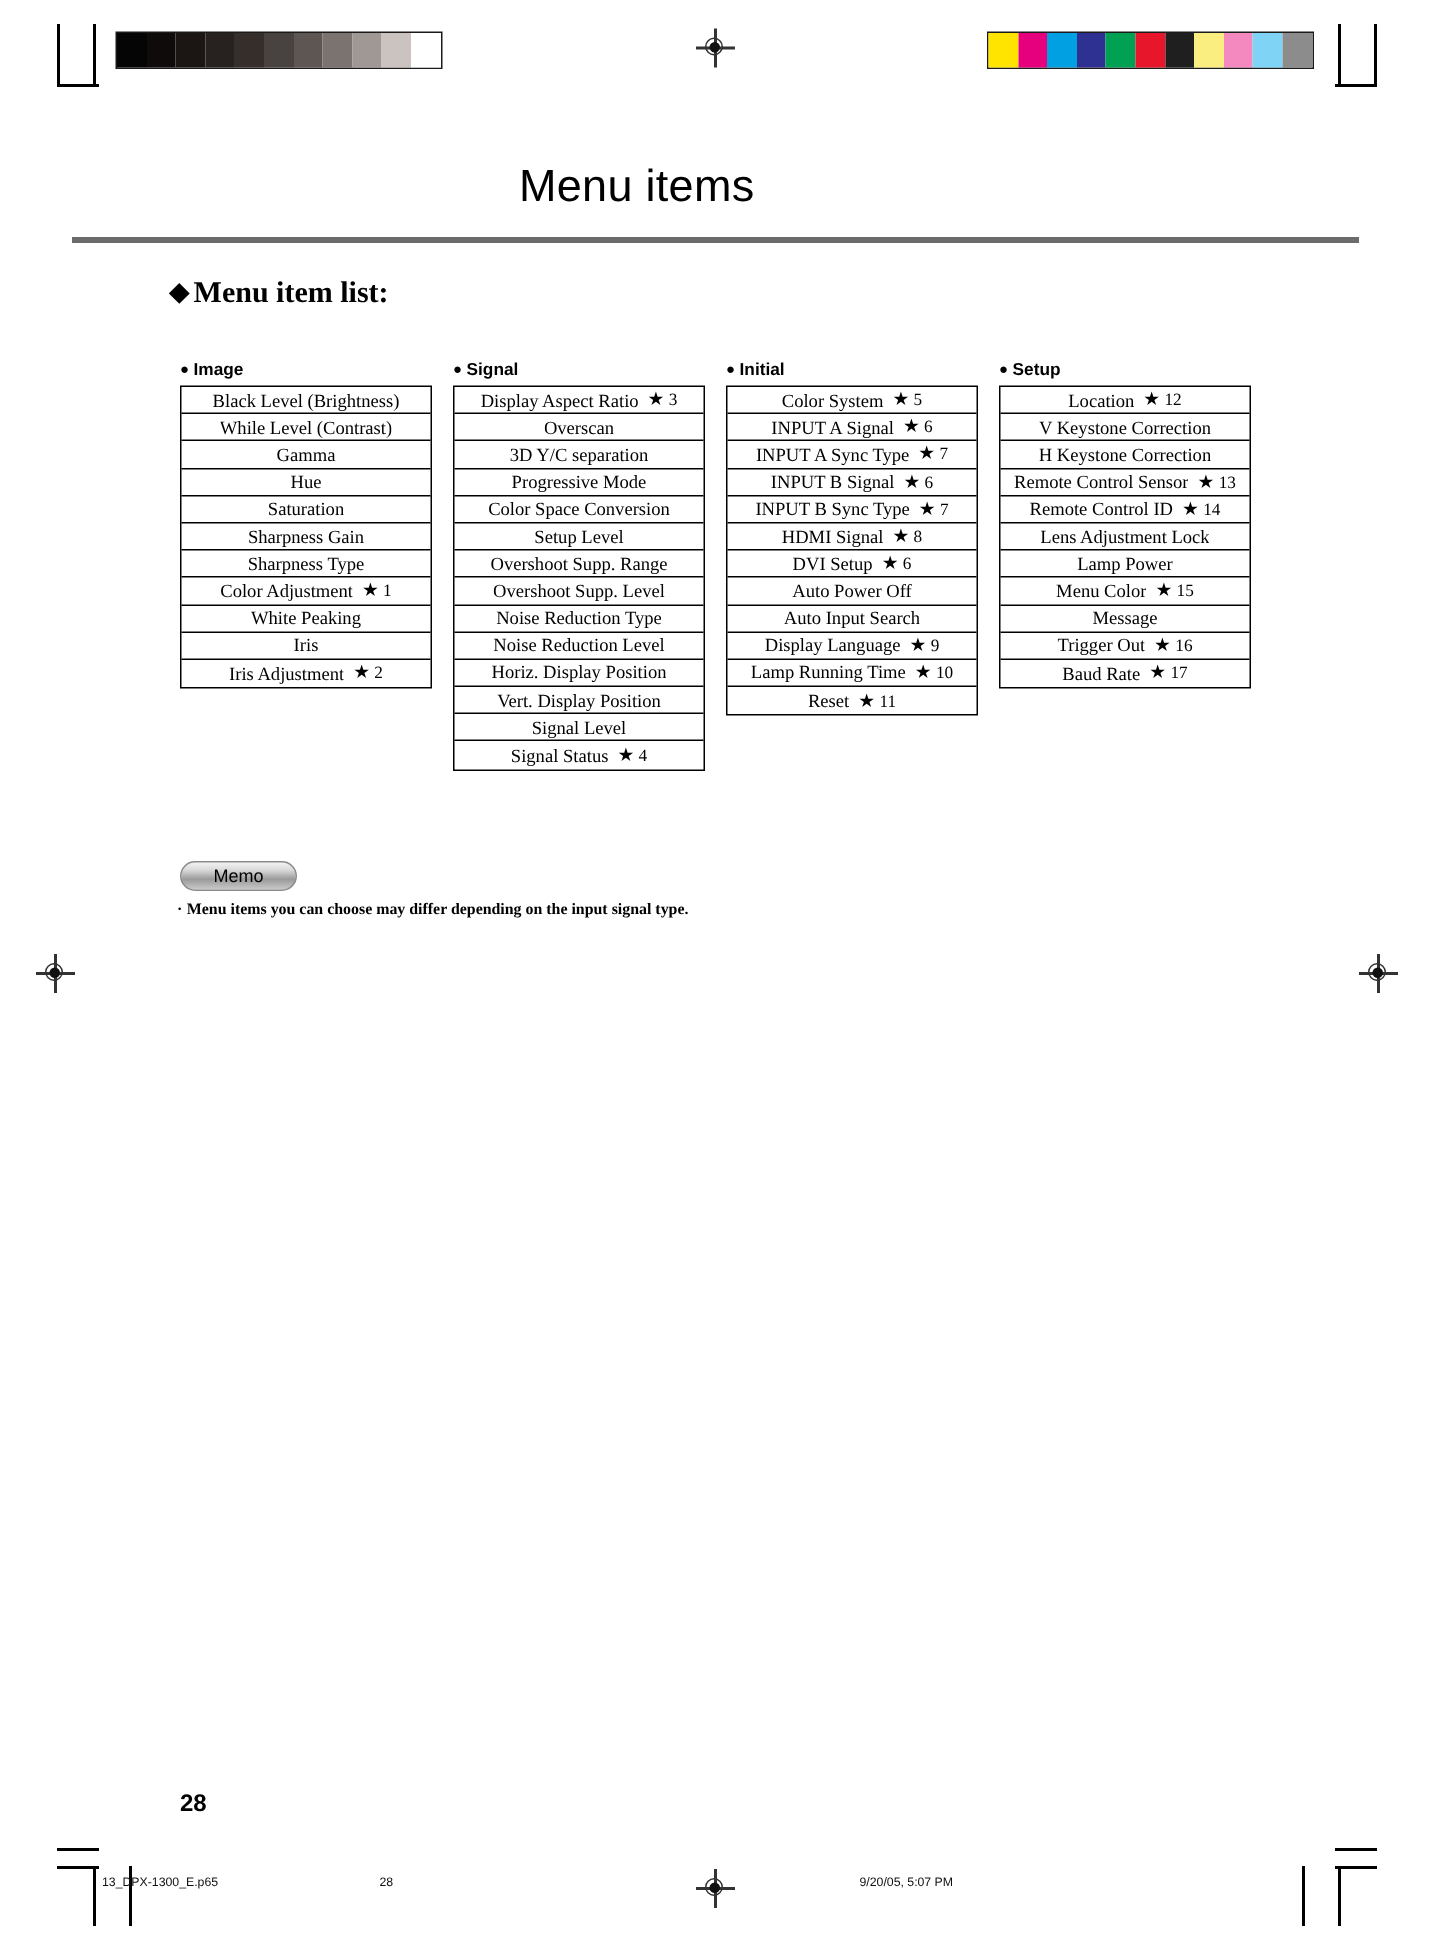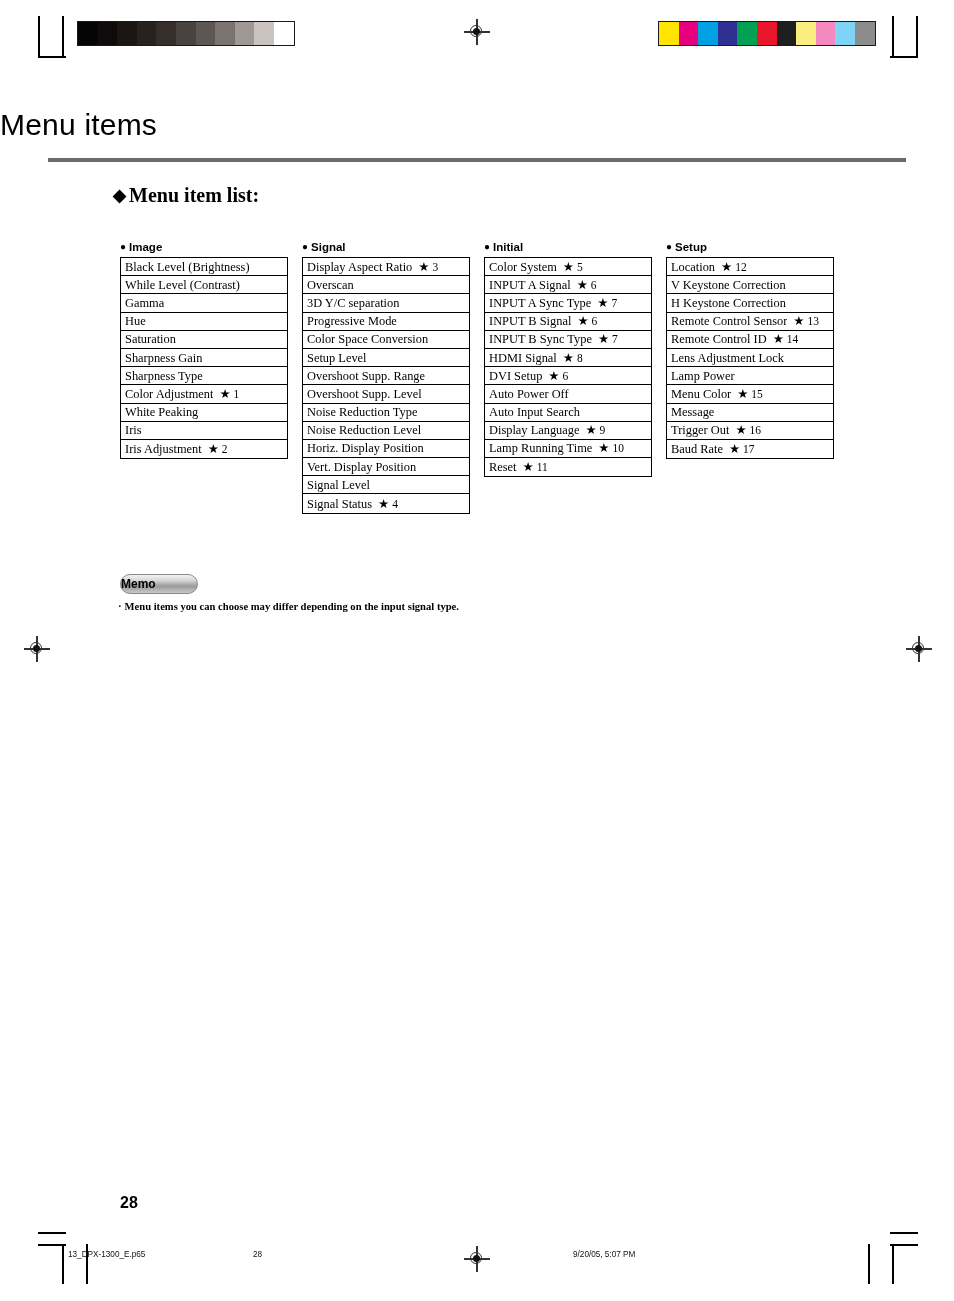--- a/index.html
+++ b/index.html
@@ -80,20 +80,21 @@
     height: 26px; width: 1.2px;
     background: #333;
   }
 
   
   .page-title {
     position: absolute;
     left: 0;
     top: 108px;
     width: 849px;
+    text-align: center;
     font-family: "Liberation Sans", "DejaVu Sans", sans-serif;
     font-size: 30px;
     font-weight: 400;
     letter-spacing: 0.2px;
   }
   .title-rule {
     position: absolute;
     left: 48px;
     top: 158px;
     width: 858px;
@@ -142,21 +143,21 @@
     margin-right: 3px;
   }
 
   .menu-table {
     border: 1.6px solid #000;
     box-sizing: border-box;
   }
   .menu-row {
     display: flex;
     align-items: center;
-    justify-content: flex-start;
+    justify-content: center;
     height: 18.2px;
     box-sizing: border-box;
     border-bottom: 0.8px solid #000;
     padding: 0 4px 0 4px;
     font-size: 12.4px;
     line-height: 18px;
     white-space: nowrap;
     overflow: hidden;
   }
   .menu-row:last-child { border-bottom: none; }
@@ -173,23 +174,24 @@
   .memo-badge {
     position: absolute;
     left: 120px;
     top: 574px;
     width: 78px;
     height: 20px;
     border-radius: 10px;
     background: linear-gradient(to bottom, #f2f2f2 0%, #d9d9d9 28%, #9a9a9a 62%, #c9c9c9 100%);
     border: 1px solid #8a8a8a;
     box-sizing: border-box;
+    text-align: center;
     font-family: "Liberation Sans", "DejaVu Sans", sans-serif;
     font-size: 12px;
-    font-weight: bold;
+    font-weight: normal;
     line-height: 18px;
     color: #000;
   }
   .memo-lines {
     position: absolute;
     left: 118px;
     top: 598px;
     width: 700px;
     font-family: Liberation Serif, serif;
     font-size: 10.6px;

